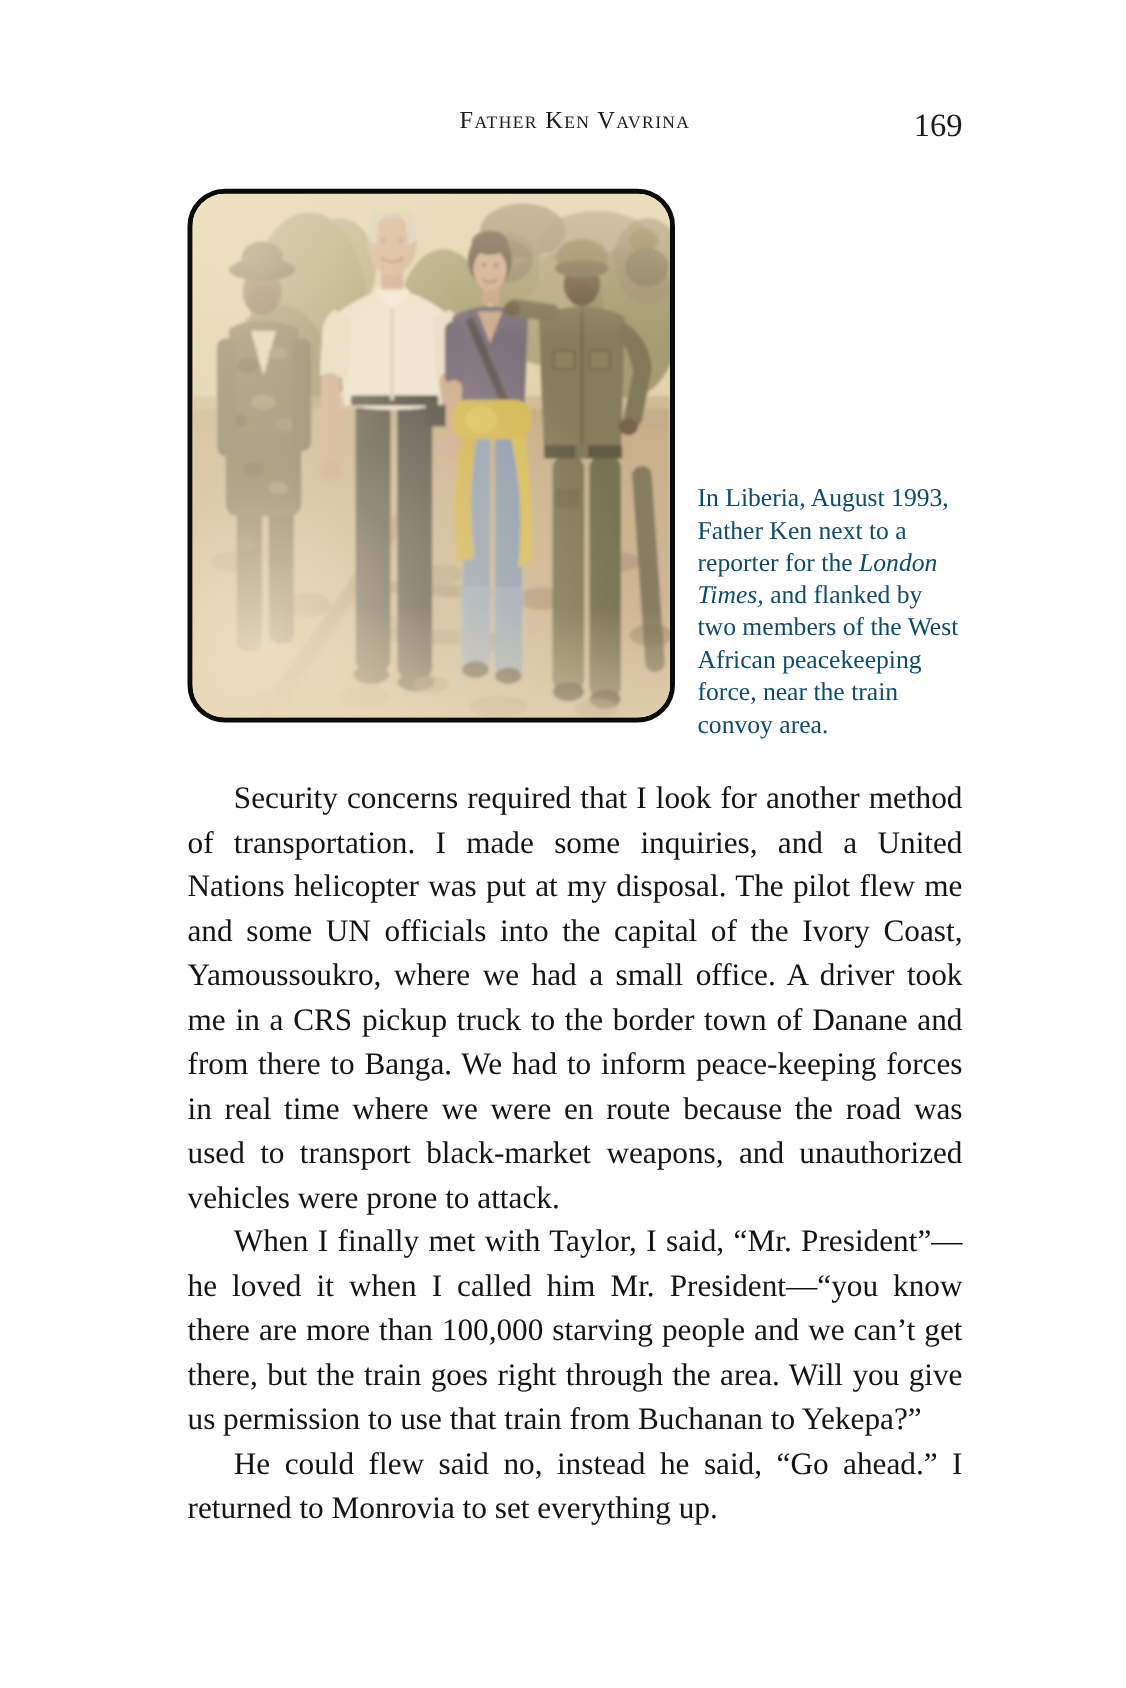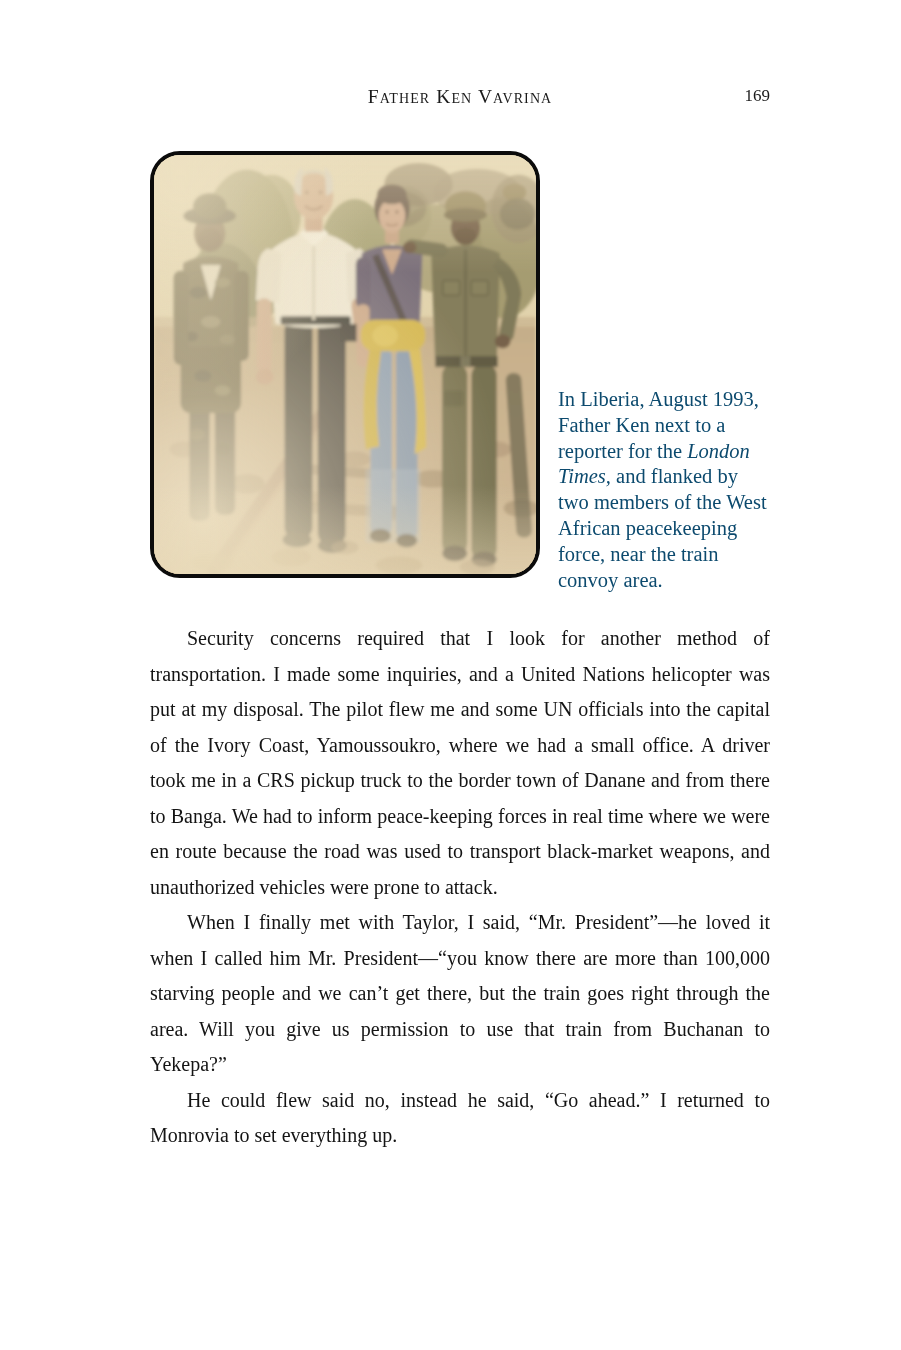--- a/index.html
+++ b/index.html
@@ -14,21 +14,21 @@
   
   .running-header {
     position:absolute; left:150px; top:86px; width:620px; height:26px;
   }
   .rh-title {
     position:absolute; left:0; right:0; text-align:center;
     font-variant:small-caps; font-size:19.5px; letter-spacing:1.1px;
     color:#1b1b1b; white-space:nowrap;
   }
   .page-number {
-    position:absolute; right:0; top:0; font-size:17px; color:#1b1b1b;
+    position:absolute; right:0; top:0; font-size:26px; color:#1b1b1b;
   }
   
   .photo-frame {
     position:absolute; left:150px; top:151px;
     width:390px; height:427px;
     border:4px solid #0b0b0b; border-radius:30px;
     box-sizing:border-box; overflow:hidden;
     background:#e2d4ad;
   }
   .photo-frame svg { display:block; width:100%; height:100%; }
@@ -36,21 +36,21 @@
   .caption {
     position:absolute; left:558px; top:387px; width:214px;
     font-size:20.5px; line-height:25.8px; color:#0c4a6e;
   }
   .caption .italic { font-style:italic; }
   
   .body-text {
     position:absolute; left:150px; top:621px; width:620px;
   }
   .body-text p {
-    margin:0; font-size:20px; line-height:35.5px;
+    margin:0; font-size:25px; line-height:35.5px;
     text-align:justify; text-indent:37px; color:#141414;
   }
 </style>
 </head>
 <body>
 
 <div class="page">
 
   <div class="running-header">
     <span class="rh-title">Father Ken Vavrina</span>

